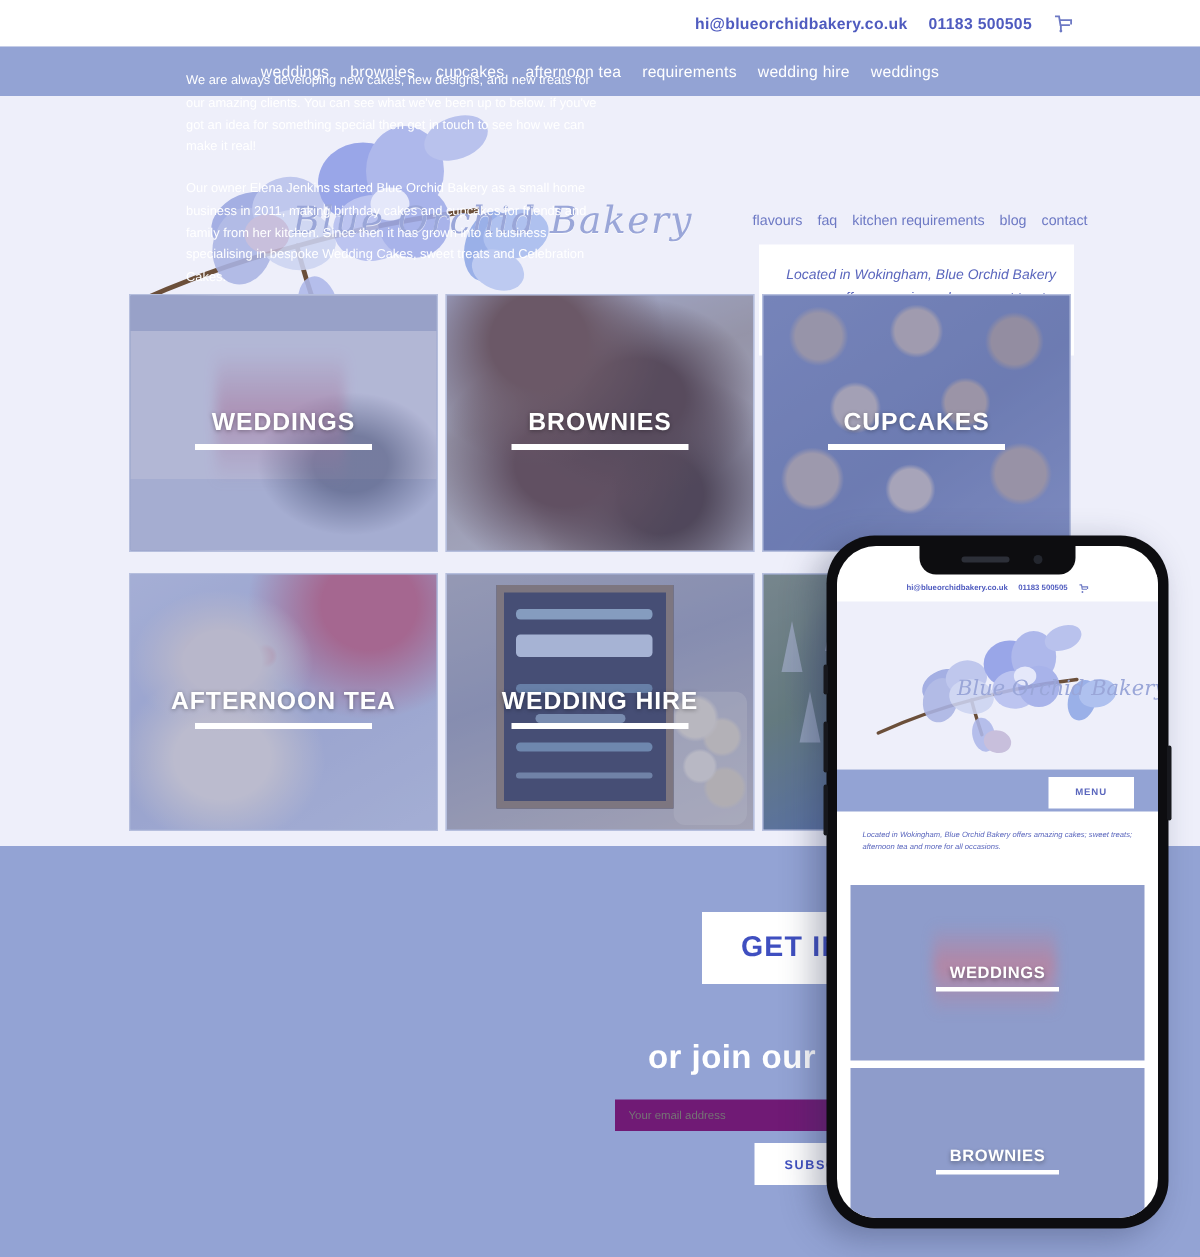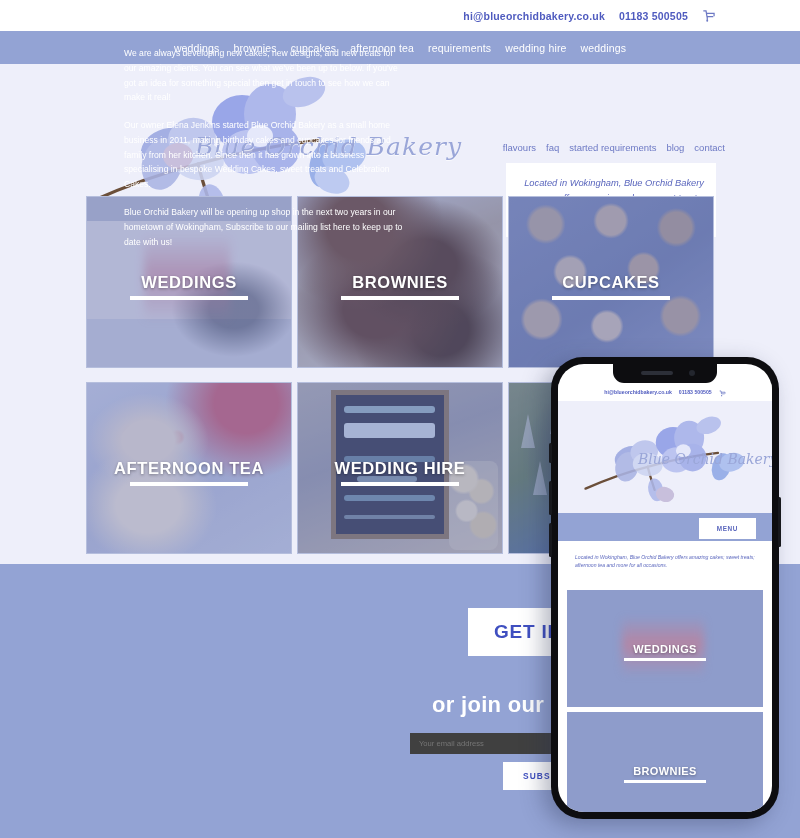--- a/index.html
+++ b/index.html
@@ -191,21 +191,21 @@
     font-size: 19px; font-weight: bold; color: #3f4fc0; letter-spacing: .8px;
     white-space: nowrap;
   }
   .joinhead {
     position: absolute; left: 432px; top: 692px;
     font-size: 22px; font-weight: bold; color: #ffffff; letter-spacing: .3px;
     white-space: nowrap;
   }
   .email-input {
     position: absolute; left: 410px; top: 733px; width: 180px; height: 21px;
-    background: #404040; border: 0; outline: 0;
+    background: #701a75; border: 0; outline: 0;
     font-size: 7.6px; color: #8b90a8; padding: 0 9px;
     font-family: "Liberation Sans", sans-serif;
   }
   .subscribe {
     position: absolute; left: 503px; top: 762px;
     background: #ffffff; padding: 9px 20px; border: 0;
     font-size: 8.4px; font-weight: bold; color: #3f4fc0; letter-spacing: 1.1px;
     font-family: "Liberation Sans", sans-serif; white-space: nowrap;
   }
 
@@ -327,21 +327,21 @@
           <ellipse cx="142" cy="152" rx="13" ry="20" fill="#aeb8ea" transform="rotate(-12 142 152)"></ellipse>
           <ellipse cx="158" cy="160" rx="16" ry="13" fill="#c3b9d8" transform="rotate(14 158 160)"></ellipse>
         </g>
       </svg>
       <div class="logo-script">Blue Orchid Bakery</div>
     </div>
 
     <div class="subnav">
       <a>flavours</a>
       <a>faq</a>
-      <a>started requirements</a>
+      <a>kitchen requirements</a>
       <a>blog</a>
       <a>contact</a>
     </div>
 
     <div class="tagline">
       <p>Located in Wokingham, Blue Orchid Bakery offers amazing cakes; sweet treats; afternoon tea and more for all occasions.</p>
     </div>
   </div>
 
   <div class="tiles">
@@ -410,21 +410,20 @@
       <div class="cap">CEL</div>
       <div class="rule"></div>
     </div>
   </div>
 
   <div class="lower"></div>
 
   <div class="copy">
     <p>We are always developing new cakes, new designs, and new treats for our amazing clients. You can see what we've been up to below. if you've got an idea for something special then get in touch to see how we can make it real!</p>
     <p>Our owner Elena Jenkins started Blue Orchid Bakery as a small home business in 2011, making birthday cakes and cupcakes for friends and family from her kitchen. Since then it has grown into a business specialising in bespoke Wedding Cakes, sweet treats and Celebration Cakes.</p>
-    <p>Blue Orchid Bakery will be opening up shop in the next two years in our hometown of Wokingham, Subscribe to our mailing list here to keep up to date with us!</p>
   </div>
 
   <div class="cta">
     <span>GET IN TO</span>
   </div>
 
   <div class="joinhead">or join our m</div>
 
   <input class="email-input" type="text" placeholder="Your email address" style="">
 

